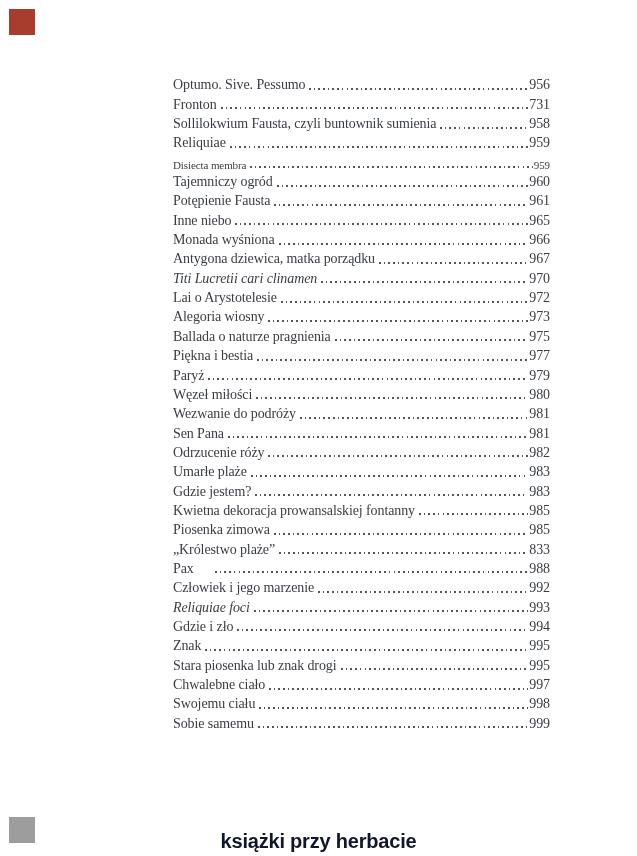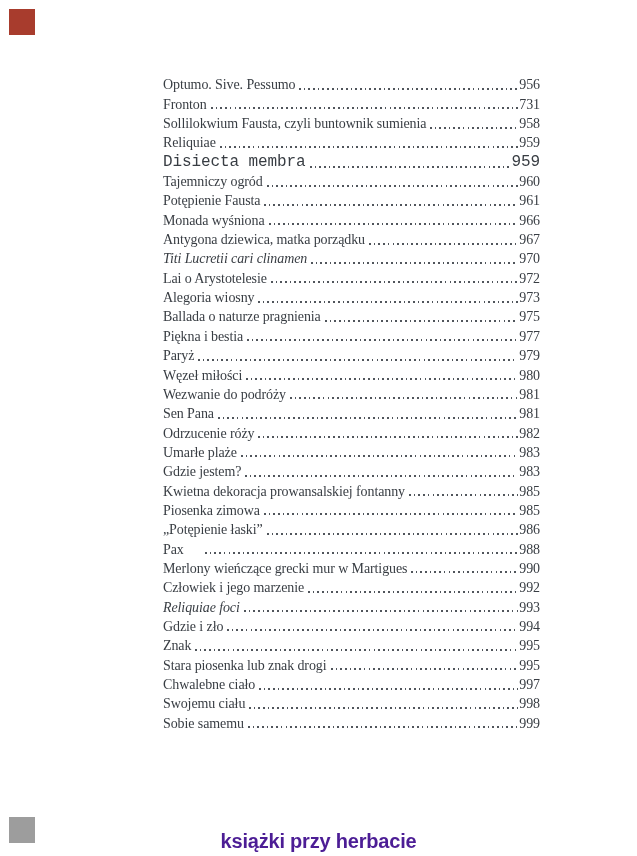--- a/index.html
+++ b/index.html
@@ -18,21 +18,21 @@
   .corner-square {
     position: absolute;
     width: 26px;
     height: 26px;
   }
   .corner-square.red { left: 9px; top: 9px; }
   .corner-square.gray { left: 9px; top: 817px; }
 
   .toc {
     position: absolute;
-    left: 163px;
+    left: 173px;
     top: 74px;
     width: 377px;
   }
   .row {
     display: flex;
     align-items: flex-end;
     height: 19.35px;
     font-size: 14px;
     color: #383d43;
     letter-spacing: -0.1px;
@@ -43,21 +43,21 @@
     flex: 1 1 auto;
     height: 2px;
     margin: 0 1px 3.5px 4px;
     background-image: repeating-linear-gradient(
       to right,
       #50555b 0, #50555b 1.6px,
       transparent 1.6px, transparent 4.7px
     );
   }
   .row .page-num { flex: 0 0 auto; text-align: center; }
-  .row.small { font-size: 16px; font-family: Liberation Mono, monospace; }
+  .row.small { font-size: 11px; }
   .row.small .leader { margin-bottom: 3px; }
   .row.italic .title { font-style: italic; }
 
   .footer-brand {
     position: absolute;
     left: 0;
     right: 0;
     top: 830px;
     text-align: center;
     font-family: "Liberation Sans", "DejaVu Sans", sans-serif;
@@ -104,20 +104,25 @@
     <span class="title">Tajemniczy ogród</span>
     <span class="leader"></span>
     <span class="page-num">960</span>
   </div>
       <div class="row">
     <span class="title">Potępienie Fausta</span>
     <span class="leader"></span>
     <span class="page-num">961</span>
   </div>
       <div class="row">
+    <span class="title">Inne niebo</span>
+    <span class="leader"></span>
+    <span class="page-num">965</span>
+  </div>
+      <div class="row">
     <span class="title">Monada wyśniona</span>
     <span class="leader"></span>
     <span class="page-num">966</span>
   </div>
       <div class="row">
     <span class="title">Antygona dziewica, matka porządku</span>
     <span class="leader"></span>
     <span class="page-num">967</span>
   </div>
       <div class="row italic">
@@ -184,33 +189,28 @@
     <span class="title">Kwietna dekoracja prowansalskiej fontanny</span>
     <span class="leader"></span>
     <span class="page-num">985</span>
   </div>
       <div class="row">
     <span class="title">Piosenka zimowa</span>
     <span class="leader"></span>
     <span class="page-num">985</span>
   </div>
       <div class="row">
-    <span class="title">„Potępienie łaski”</span>
-    <span class="leader"></span>
-    <span class="page-num">986</span>
+    <span class="title">„Królestwo plaże”</span>
+    <span class="leader"></span>
+    <span class="page-num">833</span>
   </div>
       <div class="row">
     <span class="title">Pax&nbsp;&nbsp;&nbsp;&nbsp;&nbsp;</span>
     <span class="leader"></span>
     <span class="page-num">988</span>
-  </div>
-      <div class="row">
-    <span class="title">Merlony wieńczące grecki mur w Martigues</span>
-    <span class="leader"></span>
-    <span class="page-num">990</span>
   </div>
       <div class="row">
     <span class="title">Człowiek i jego marzenie</span>
     <span class="leader"></span>
     <span class="page-num">992</span>
   </div>
       <div class="row italic">
     <span class="title">Reliquiae foci</span>
     <span class="leader"></span>
     <span class="page-num">993</span>
@@ -242,15 +242,15 @@
   </div>
       <div class="row">
     <span class="title">Sobie samemu</span>
     <span class="leader"></span>
     <span class="page-num">999</span>
   </div>
     </main>
 
   <div class="corner-square gray" style="background: rgb(157, 157, 157);"></div>
 
-  <div class="footer-brand" style="color: #4c1d95;">książki przy herbacie</div>
+  <div class="footer-brand" style="color: #0f172a;">książki przy herbacie</div>
 
 </div>
 
 </body></html>

